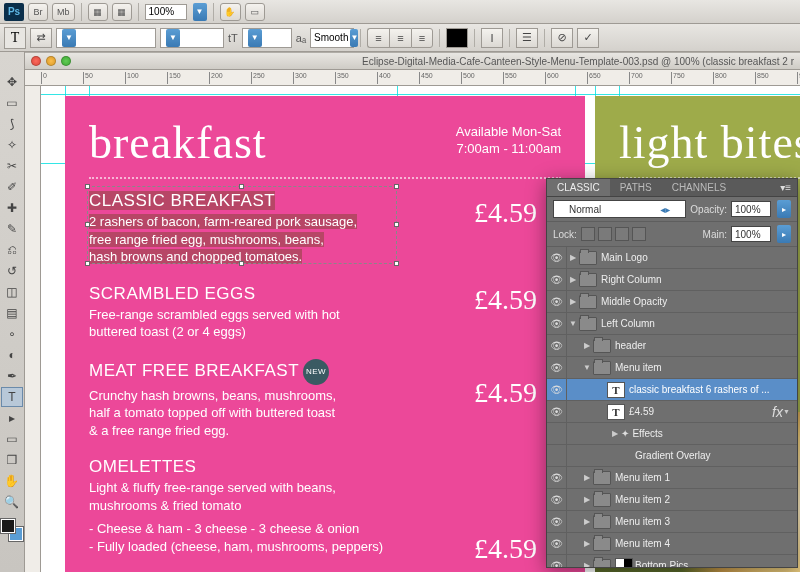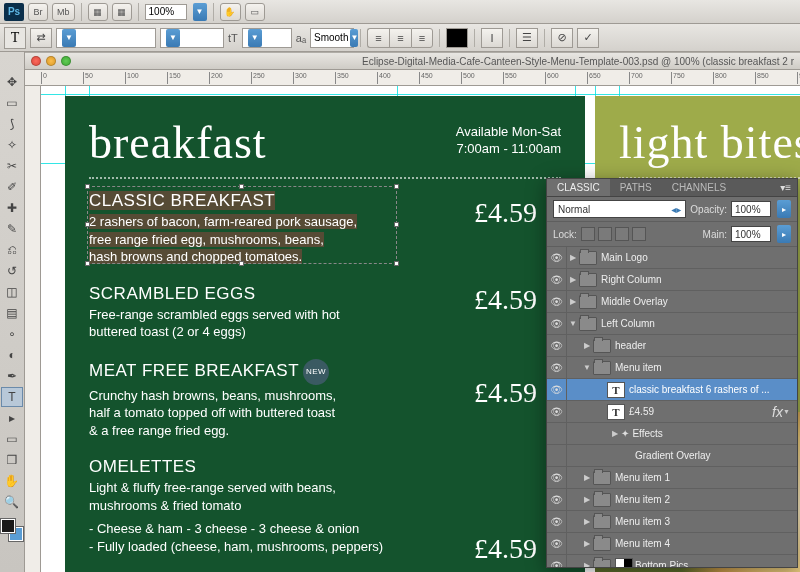--- a/index.html
+++ b/index.html
@@ -40,21 +40,21 @@
 
 
 .ruler-h { position: absolute; top: 70px; left: 25px; right: 0; height: 16px; background: #f0ede8; border-bottom: 1px solid #9e9a94; }
 .ruler-v { position: absolute; top: 86px; left: 25px; width: 16px; bottom: 0; background: #f0ede8; border-right: 1px solid #9e9a94; }
 .canvas { position: absolute; top: 86px; left: 41px; right: 0; bottom: 0; background: #fff; overflow: hidden; }
 .guide-v { position: absolute; top: 0; bottom: 0; width: 1px; background: #00e0e0; opacity: 0.8; }
 .guide-h { position: absolute; left: 0; right: 0; height: 1px; background: #00e0e0; opacity: 0.8; }
 
 
 .col { position: absolute; top: 10px; bottom: 0; padding: 20px 24px; color: #fff; }
-.col-left { left: 24px; width: 520px; background: #14532d; }
+.col-left { left: 24px; width: 520px; background: #ec4899; }
 .col-right { left: 554px; width: 300px; background: #9eab4a; }
 .menu-title { font-family: Georgia, serif; font-weight: 300; font-size: 46px; letter-spacing: 1px; }
 .avail { position: absolute; right: 24px; top: 28px; text-align: right; font-size: 13px; line-height: 1.3; font-weight: 300; }
 .dots { border-top: 2px dotted rgba(255,255,255,0.6); margin: 8px 0 12px; }
 .item { margin-bottom: 18px; }
 .item-name { font-size: 17px; letter-spacing: 0.5px; font-weight: 400; }
 .item-desc { font-size: 13px; line-height: 1.35; font-weight: 300; margin-top: 2px; }
 .price { position: absolute; right: 24px; font-size: 28px; font-family: Georgia, serif; font-weight: 300; }
 .sel-text { background: rgba(140,70,60,0.55); }
 .sel-box { border: 1px dashed #888; position: absolute; pointer-events: none; }
@@ -62,21 +62,21 @@
 .new-badge { display: inline-flex; width: 26px; height: 26px; background: #3a5a62; border-radius: 50%; align-items: center; justify-content: center; font-size: 8px; vertical-align: middle; margin-left: 4px; }
 
 
 .panel { position: absolute; top: 178px; right: 2px; width: 252px; background: #6f6f6f; border: 1px solid #444; box-shadow: 0 4px 18px rgba(0,0,0,0.4); font-size: 10px; color: #ddd; z-index: 20; }
 .panel-tabs { display: flex; background: #5a5a5a; border-bottom: 1px solid #444; }
 .panel-tab { padding: 3px 10px; font-size: 10px; color: #bbb; cursor: pointer; }
 .panel-tab.active { background: #6f6f6f; color: #eee; }
 .panel-tab-gap { flex: 1; }
 .panel-menu { padding: 3px 6px; }
 .panel-row { display: flex; align-items: center; padding: 3px 6px; border-bottom: 1px solid #5e5e5e; gap: 4px; }
-.blend-dd { flex: 1; height: 18px; background: #fff; color: #333; display: flex; align-items: center; padding: 0 4px; border: 1px solid #444; }
+.blend-dd { flex: 1; height: 18px; background: #fff; color: #333; display: flex; align-items: center; padding: 0 15px; border: 1px solid #444; }
 .opacity-in { width: 40px; height: 16px; background: #fff; border: 1px solid #444; color: #333; display: flex; align-items: center; padding: 0 3px; }
 .lock-icons { display: flex; gap: 3px; flex: 1; }
 .lock-icons span { width: 14px; height: 14px; border: 1px solid #555; background: #7a7a7a; }
 .layer-tree { max-height: 320px; overflow: hidden; background: #6f6f6f; }
 .layer { display: flex; align-items: center; height: 22px; border-bottom: 1px solid #606060; padding-right: 4px; }
 .layer .eye { width: 20px; height: 22px; display: flex; align-items: center; justify-content: center; border-right: 1px solid #606060; font-size: 10px; }
 .layer .disclosure { width: 12px; text-align: center; font-size: 8px; color: #ccc; }
 .layer .folder-ico { width: 18px; height: 14px; background: #8a8a8a; border: 1px solid #555; border-radius: 1px; margin-right: 4px; position: relative; }
 .layer .folder-ico::before { content: ""; position: absolute; top: -3px; left: 0; width: 7px; height: 3px; background: #8a8a8a; border: 1px solid #555; border-bottom: none; }
 .layer .txt-ico { width: 18px; height: 16px; background: #fff; border: 1px solid #555; margin-right: 4px; display: flex; align-items: center; justify-content: center; font-family: serif; font-size: 11px; color: #333; font-weight: bold; }
@@ -328,21 +328,21 @@
           <span class="disclosure">▶</span>
           <div class="folder-ico"></div>
           <span class="lname">Right Column</span>
         </div>
       </div>
       <div class="layer">
         <div class="eye">👁</div>
         <div class="indent-0" style="display: flex; align-items: center; flex: 1 1 0%;">
           <span class="disclosure">▶</span>
           <div class="folder-ico"></div>
-          <span class="lname">Middle Overlay</span>
+          <span class="lname">Middle Opacity</span>
         </div>
       </div>
       <div class="layer">
         <div class="eye">👁</div>
         <div class="indent-0" style="display: flex; align-items: center; flex: 1 1 0%;">
           <span class="disclosure">▼</span>
           <div class="folder-ico"></div>
           <span class="lname">Left Column</span>
         </div>
       </div>

